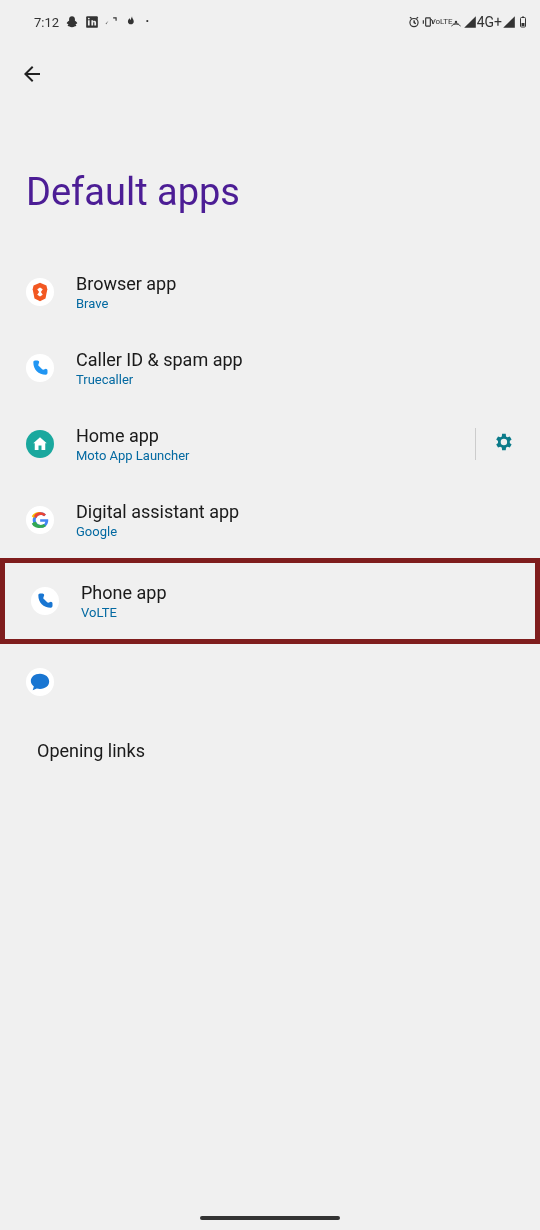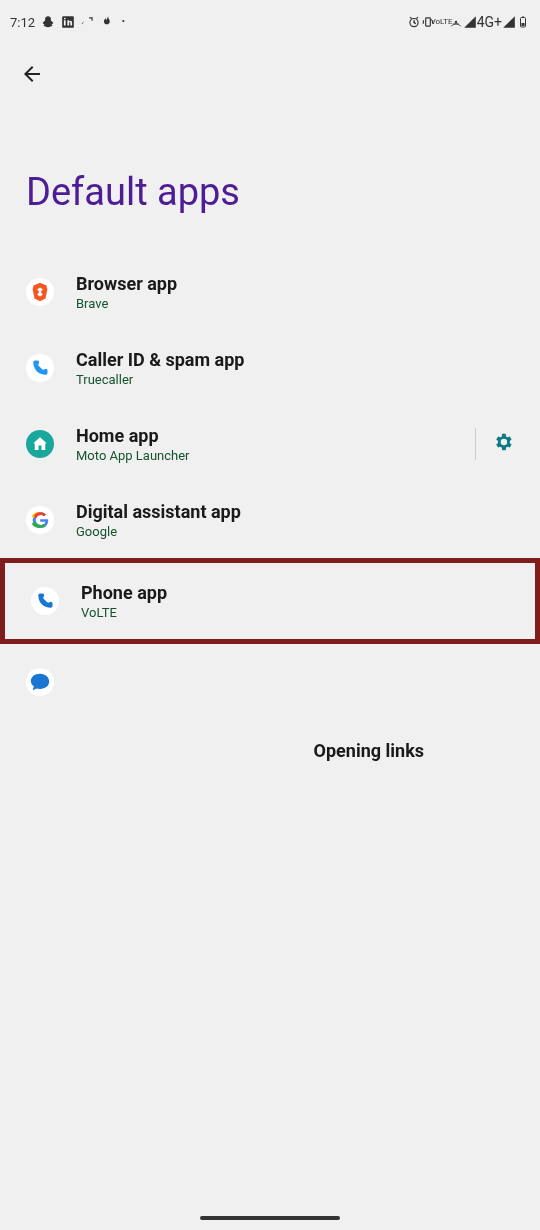--- a/index.html
+++ b/index.html
@@ -21,20 +21,21 @@
       align-items: center;
       justify-content: space-between;
       padding: 0 10px;
       font-size: 13px;
       color: #333;
     }
     .status-left {
       display: flex;
       align-items: center;
       gap: 6px;
+      margin-left: 24px;
     }
     .status-right {
       display: flex;
       gap: 0;
     }
     .status-icon {
       width: 14px;
       height: 14px;
       display: inline-flex;
       align-items: center;
@@ -103,46 +104,44 @@
     }
     .item-body {
       flex: 1;
       display: flex;
       flex-direction: column;
     }
     .item-title {
       font-size: 18px;
       color: #1a1a1a;
       margin-bottom: 2px;
-      font-weight: bold;
     }
     .item-subtitle {
       font-size: 13px;
-      color: #14532d;
+      color: #0369a1;
     }
     .item-action {
       display: flex;
       align-items: center;
       padding-left: 16px;
       border-left: 1px solid #ccc;
       margin-left: 10px;
       height: 32px;
     }
     .gear-icon {
       color: #0b7b8a;
       font-size: 20px;
     }
     .highlight-box {
       border: 5px solid #7f1d1d;
       margin: 0;
     }
     .opening-links-item {
-      padding: 20px 116px;
+      padding: 20px 37px;
       cursor: pointer;
-      text-align: right;
     }
     .opening-links-item .item-title {
       font-size: 18px;
     }
     .nav-handle {
       position: absolute;
       bottom: 10px;
       left: 50%;
       transform: translateX(-50%);
       width: 140px;

